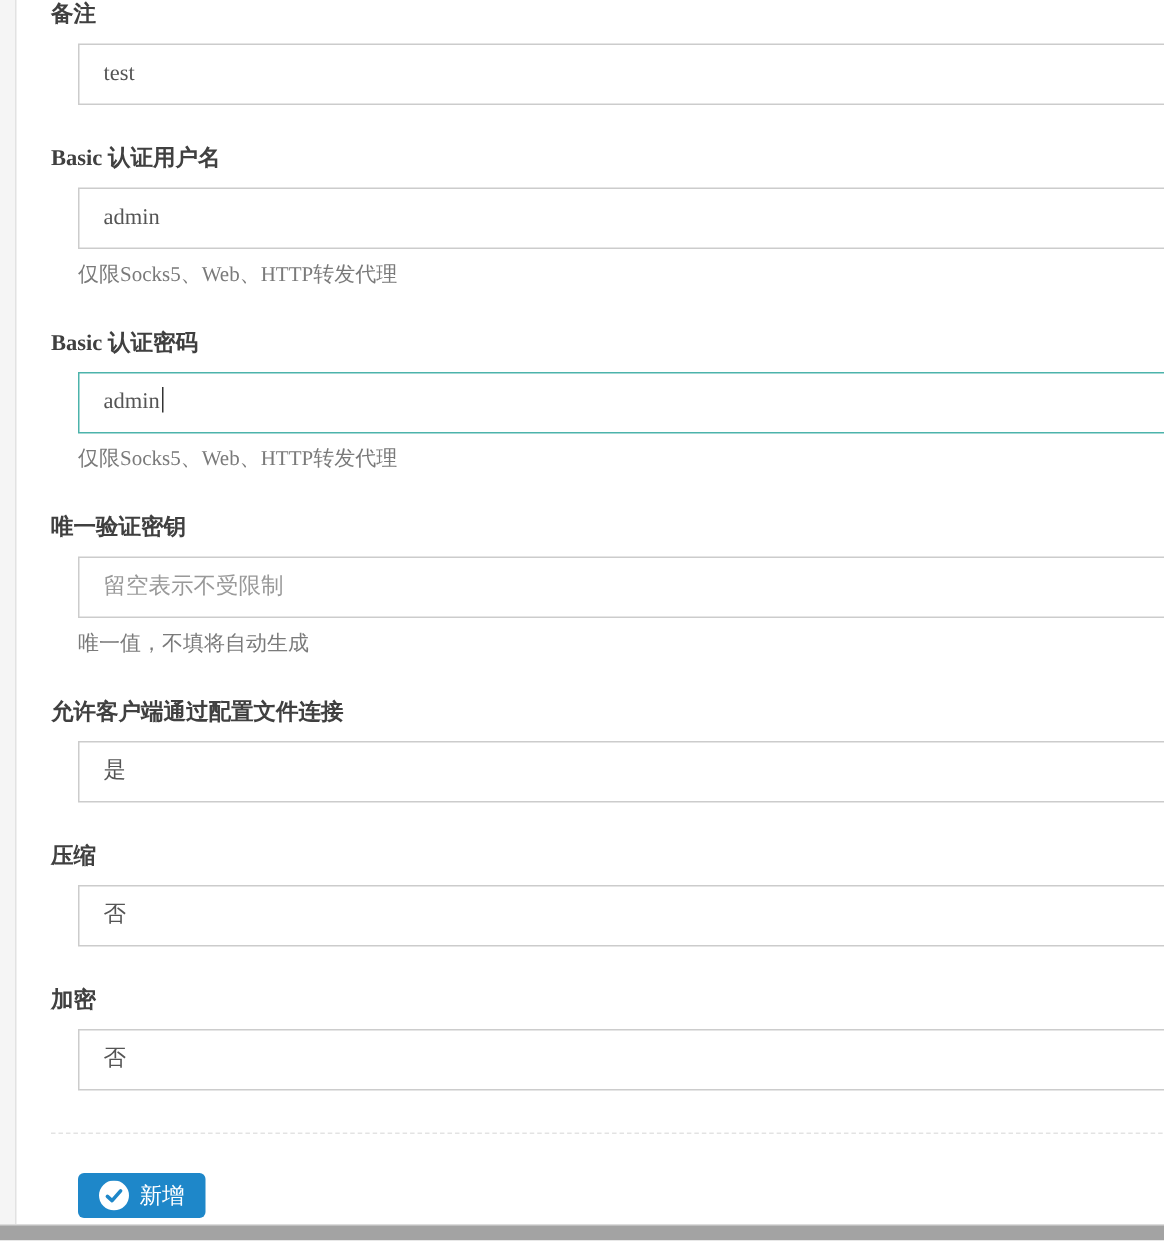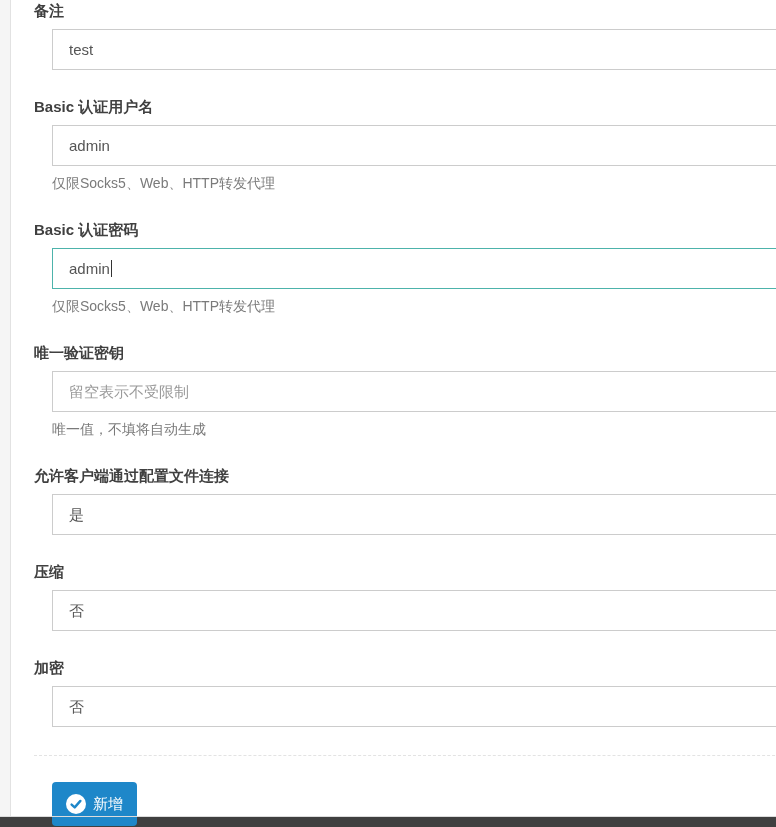--- a/index.html
+++ b/index.html
@@ -1,23 +1,23 @@
 <!DOCTYPE html>
 <html><head>
 <meta charset="utf-8">
 <style>
   * { box-sizing: border-box; }
   html, body { margin: 0; padding: 0; }
   .page {
     position: relative;
     width: 776px;
     height: 827px;
-    background: #404040;
+    background: #a3a3a3;
     overflow: hidden;
-    font-family: Liberation Sans, sans-serif;
+    font-family: Liberation Serif, serif;
   }
   .strip {
     position: absolute; left: 0; top: 0;
     width: 10px; height: 816px;
     background: #f5f5f5;
   }
   .panel {
     position: absolute; left: 10px; top: 0;
     width: 800px; height: 816px;
     background: #ffffff;
@@ -84,21 +84,21 @@
     display: block;
     width: 100%;
     height: 0;
     border: none;
     border-top: 1px dashed #e3e3e3;
     margin: 25px 0 26px 0;
   }
   .btn-add {
     display: inline-flex;
     align-items: center;
-    height: 44px;
+    height: 30px;
     padding: 0 14px;
     margin-left: 18px;
     background: #1e87c9;
     border: none;
     border-radius: 4px;
     color: #ffffff;
     font-size: 15px;
     font-family: inherit;
     cursor: pointer;
   }

